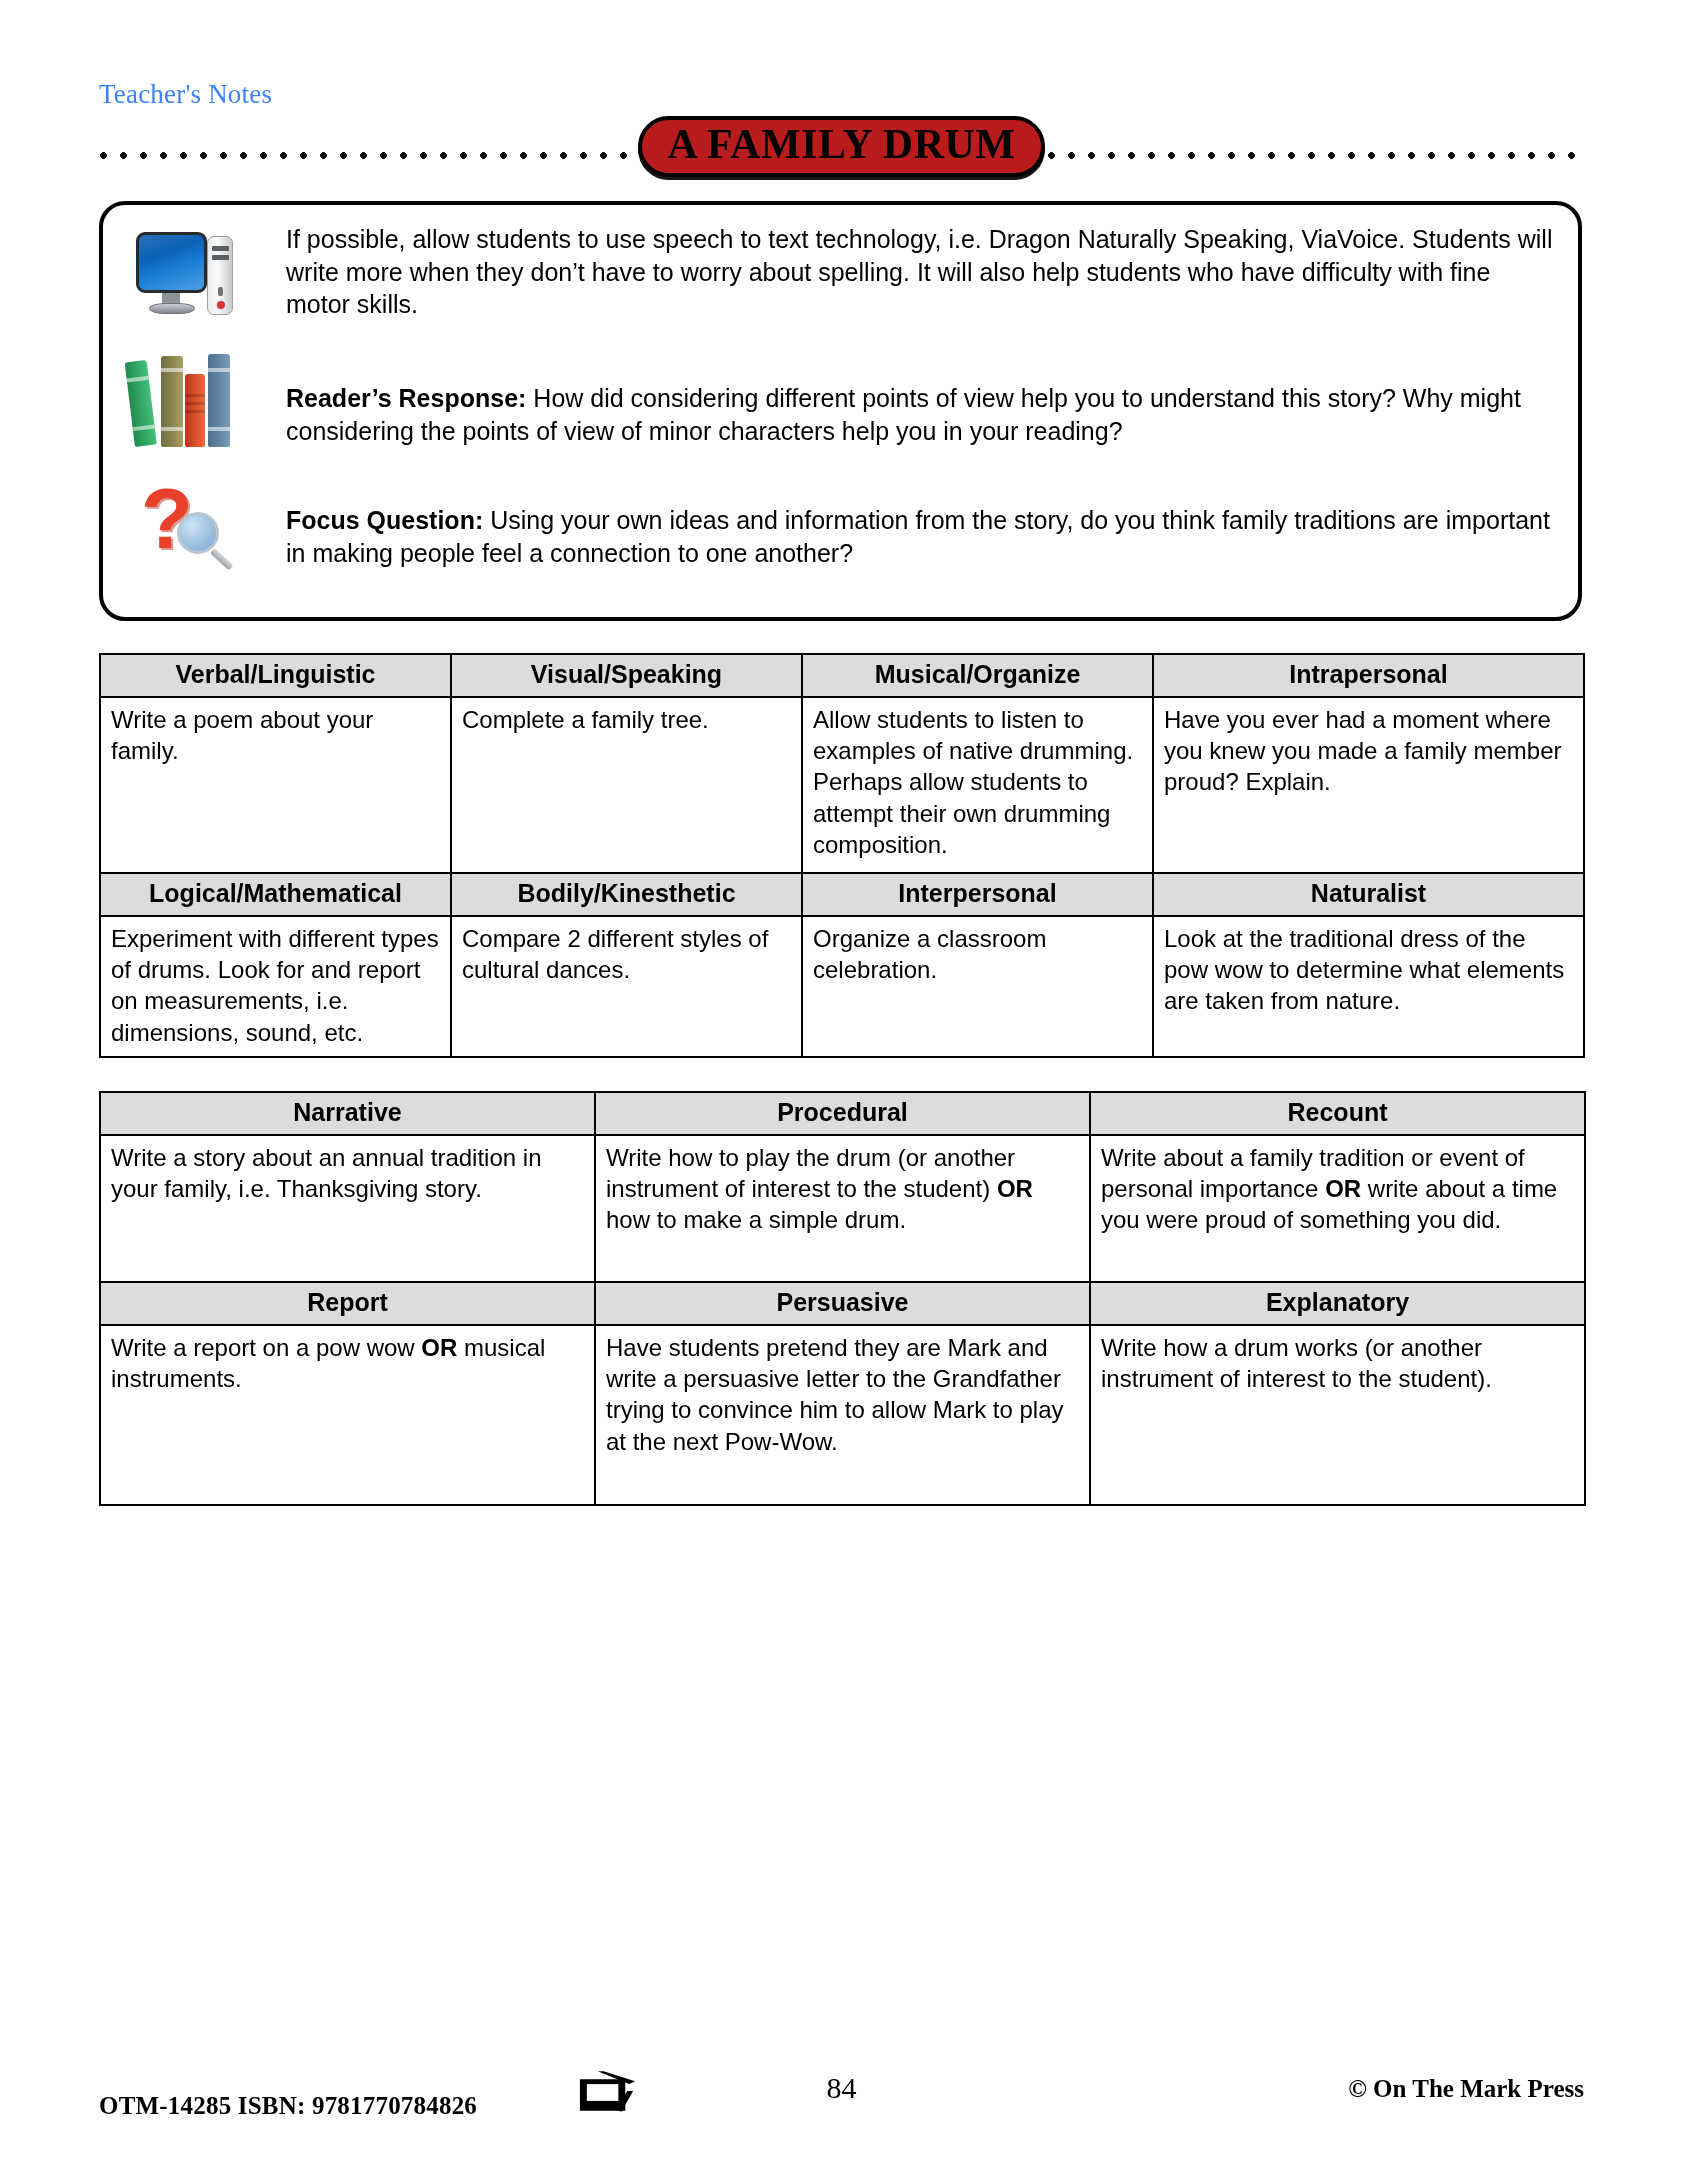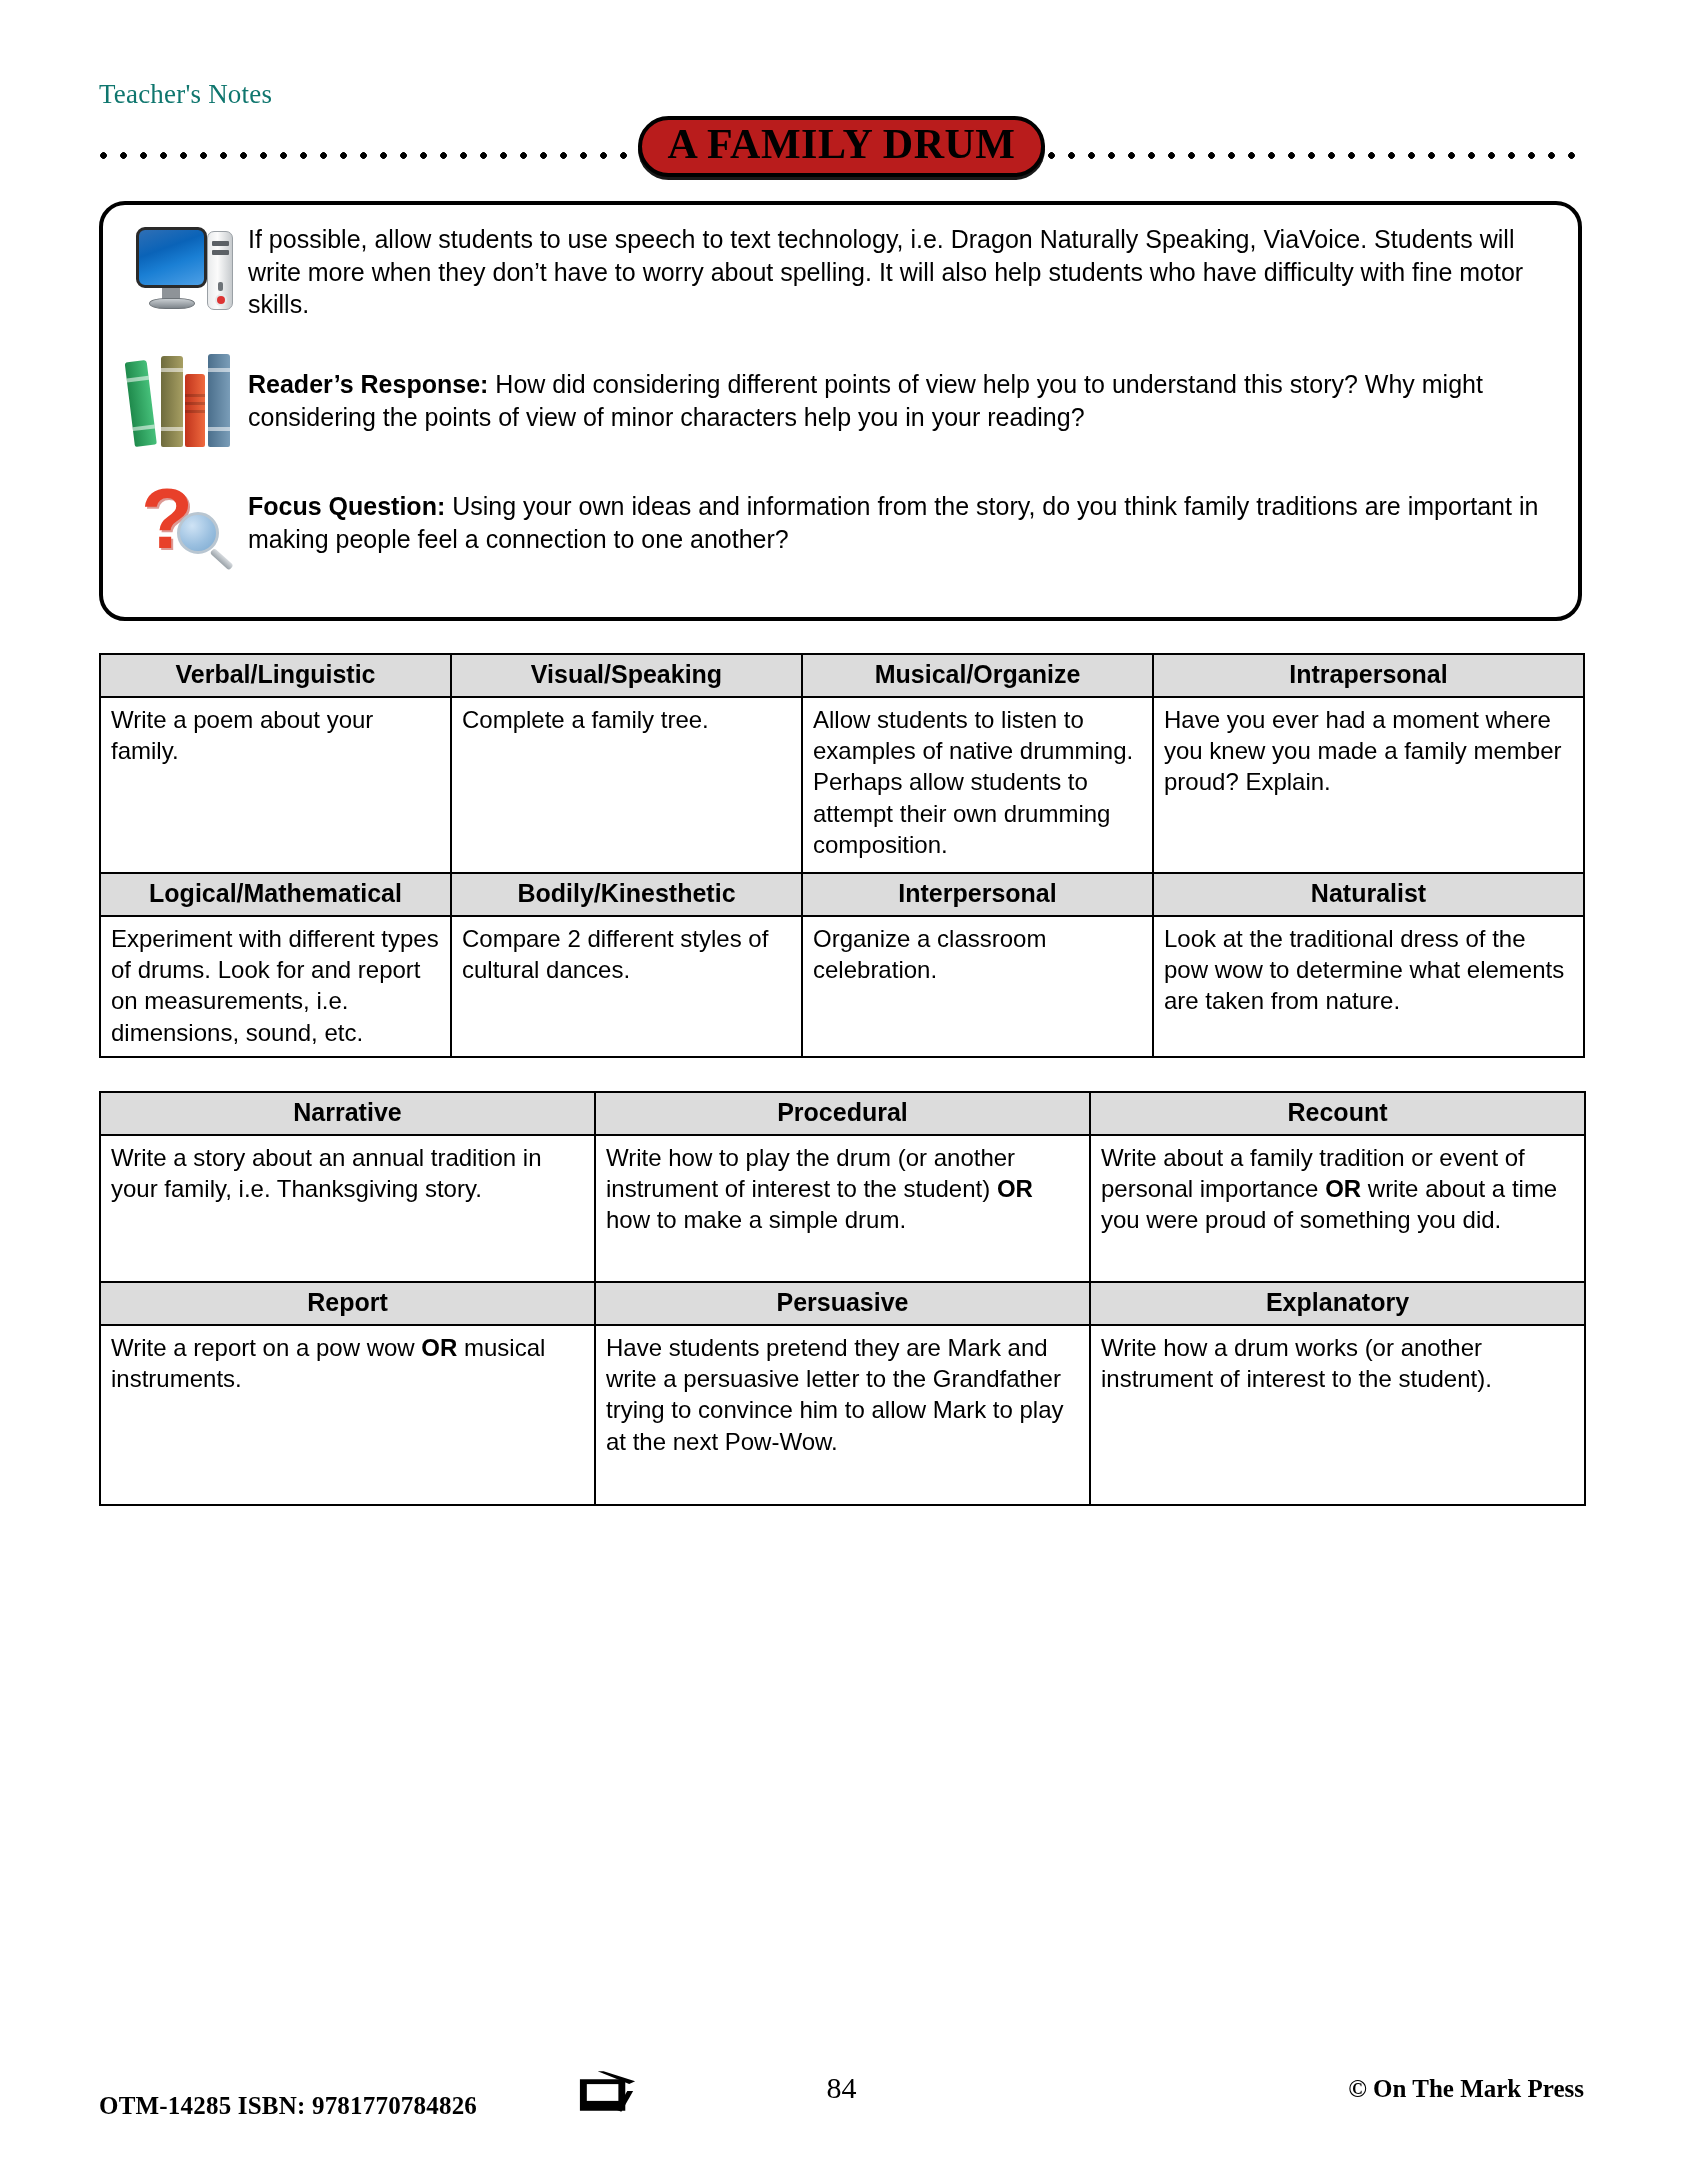--- a/index.html
+++ b/index.html
@@ -26,21 +26,21 @@
     position: absolute;
     left: 99px; top: 79px;
     width: 1485px; height: 99px;
   }
   .teachers-notes {
     position: absolute;
     left: 0; top: 0;
     font-family: "Liberation Serif", serif;
     font-size: 27px;
     letter-spacing: 0.2px;
-    color: #0f766e;
+    color: #3b82f6;
   }
   .dotline-row {
     position: absolute;
     left: 0; top: 38px;
     width: 1485px;
     height: 59px;
     display: flex;
     align-items: center;
   }
   .dots {
@@ -78,21 +78,22 @@
     position: absolute;
     left: 99px; top: 201px;
     width: 1483px; height: 420px;
     border: 4px solid #000;
     border-radius: 26px;
     background: #fff;
   }
   .note-row {
     position: absolute;
     display: flex;
-    align-items: center;
+    align-items: flex-end;
+    gap: 38px;
   }
   .note-row .icon-slot {
     flex: 0 0 auto;
     width: 129px;
     display: flex;
     justify-content: center;
     align-items: flex-start;
   }
   .note-row .note-text {
     flex: 1 1 auto;

